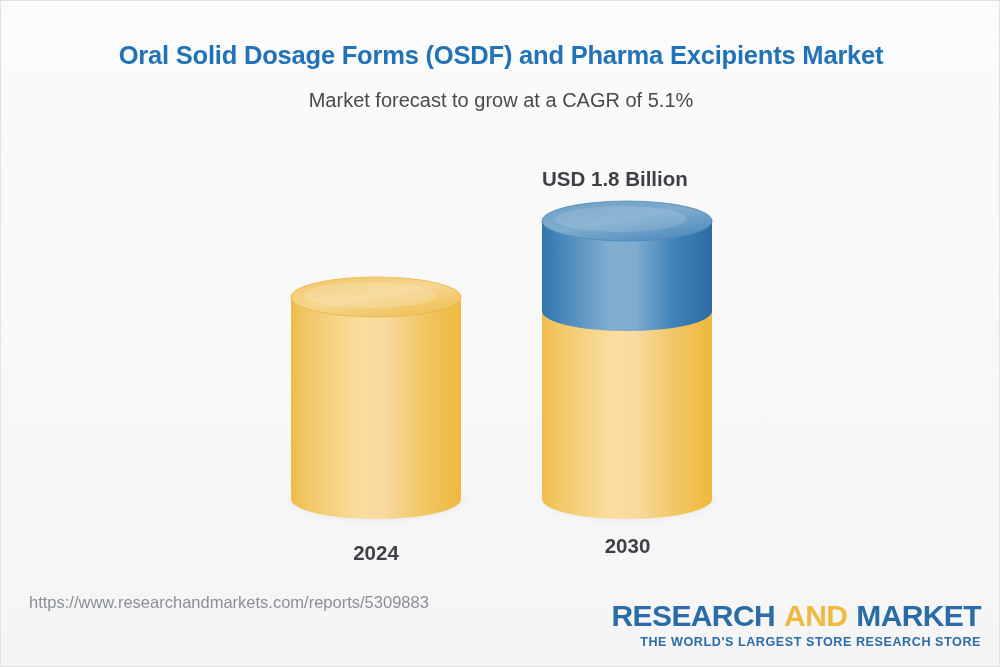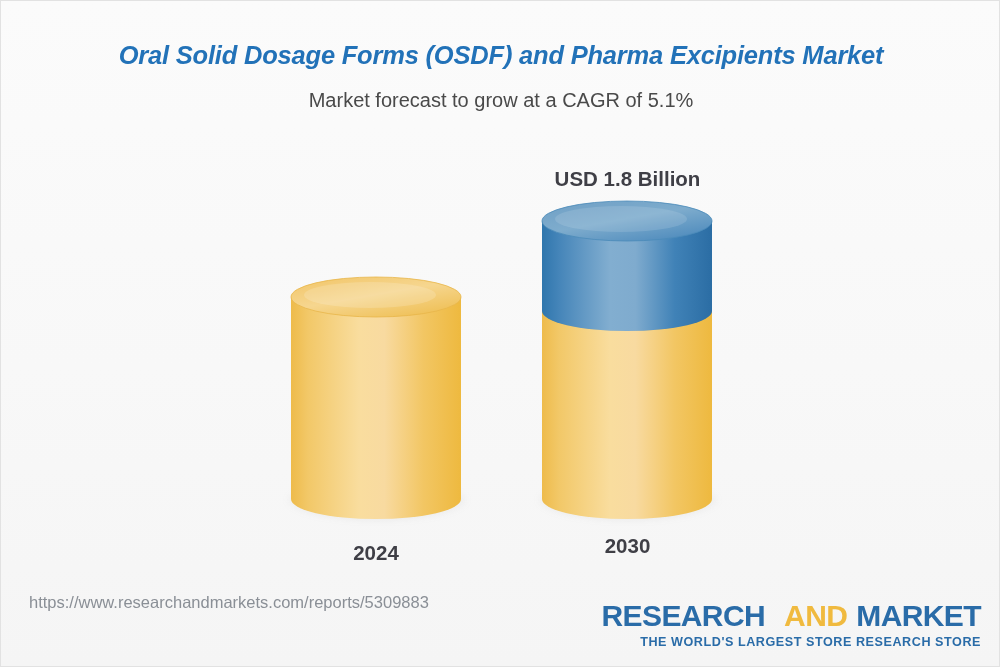--- a/index.html
+++ b/index.html
@@ -28,21 +28,20 @@
     position: absolute;
     left: 0;
     top: 40px;
     width: 1000px;
     text-align: center;
     font-size: 25.5px;
     font-weight: bold;
     letter-spacing: -0.2px;
     color: #2272b8;
     white-space: nowrap;
-    font-style: italic;
   }
   .subtitle {
     position: absolute;
     left: 0;
     top: 88px;
     width: 1000px;
     text-align: center;
     font-size: 20px;
     font-weight: normal;
     color: #4a4a4a;
@@ -53,21 +52,20 @@
   .plot {
     position: absolute;
     left: 0;
     top: 0;
     width: 1000px;
     height: 667px;
   }
 
   .value-label {
     position: absolute;
-    text-align: center;
     font-size: 20.5px;
     font-weight: bold;
     color: #3f3f46;
     white-space: nowrap;
   }
   .value-label.v1 { left: 290px; top: 242px; width: 170px; }
   .value-label.v2 { left: 541px; top: 166px; width: 171px; }
 
   .cat-label {
     position: absolute;
@@ -212,17 +210,17 @@
     <div class="value-label v2">USD 1.8 Billion</div>
 
     <div class="cat-label c1">2024</div>
     <div class="cat-label c2">2030</div>
 
   </div>
 
   <div class="footer-url">https://www.researchandmarkets.com/reports/5309883</div>
 
   <div class="logo">
-    <div class="logo-main"><span class="word">RESEARCH</span><span class="and" style="margin-left: 19px;">AND</span><span class="word" style="margin-left: 9px;">MARKET</span></div>
+    <div class="logo-main"><span class="word">RESEARCH</span><span class="and" style="margin-left: 9px;">AND</span><span class="word" style="margin-left: 9px;">MARKET</span></div>
     <div class="logo-tag">THE WORLD'S LARGEST STORE RESEARCH STORE</div>
   </div>
 
 </div>
 
 </body></html>

